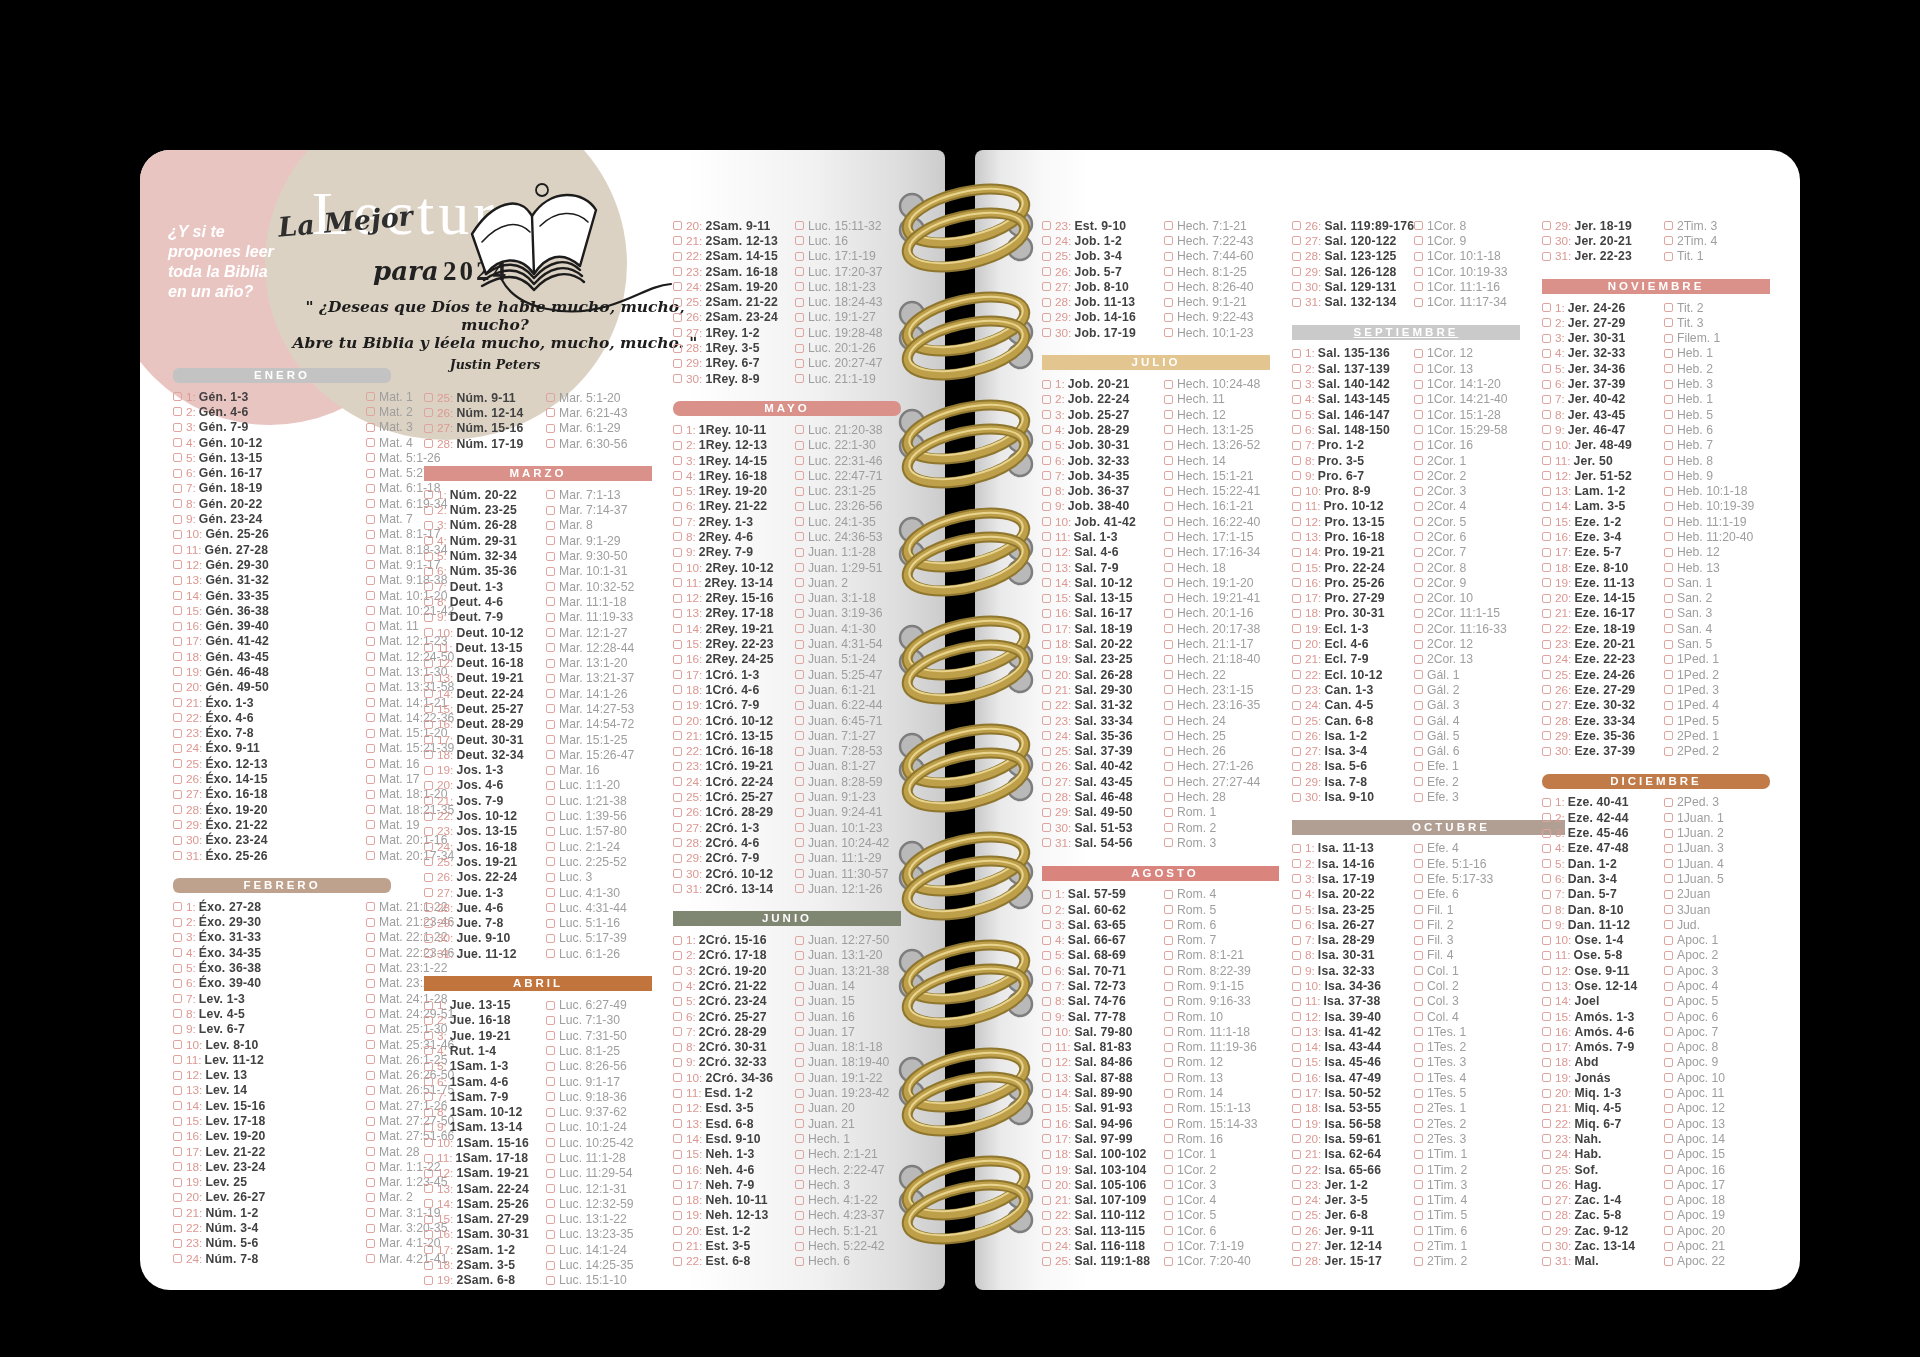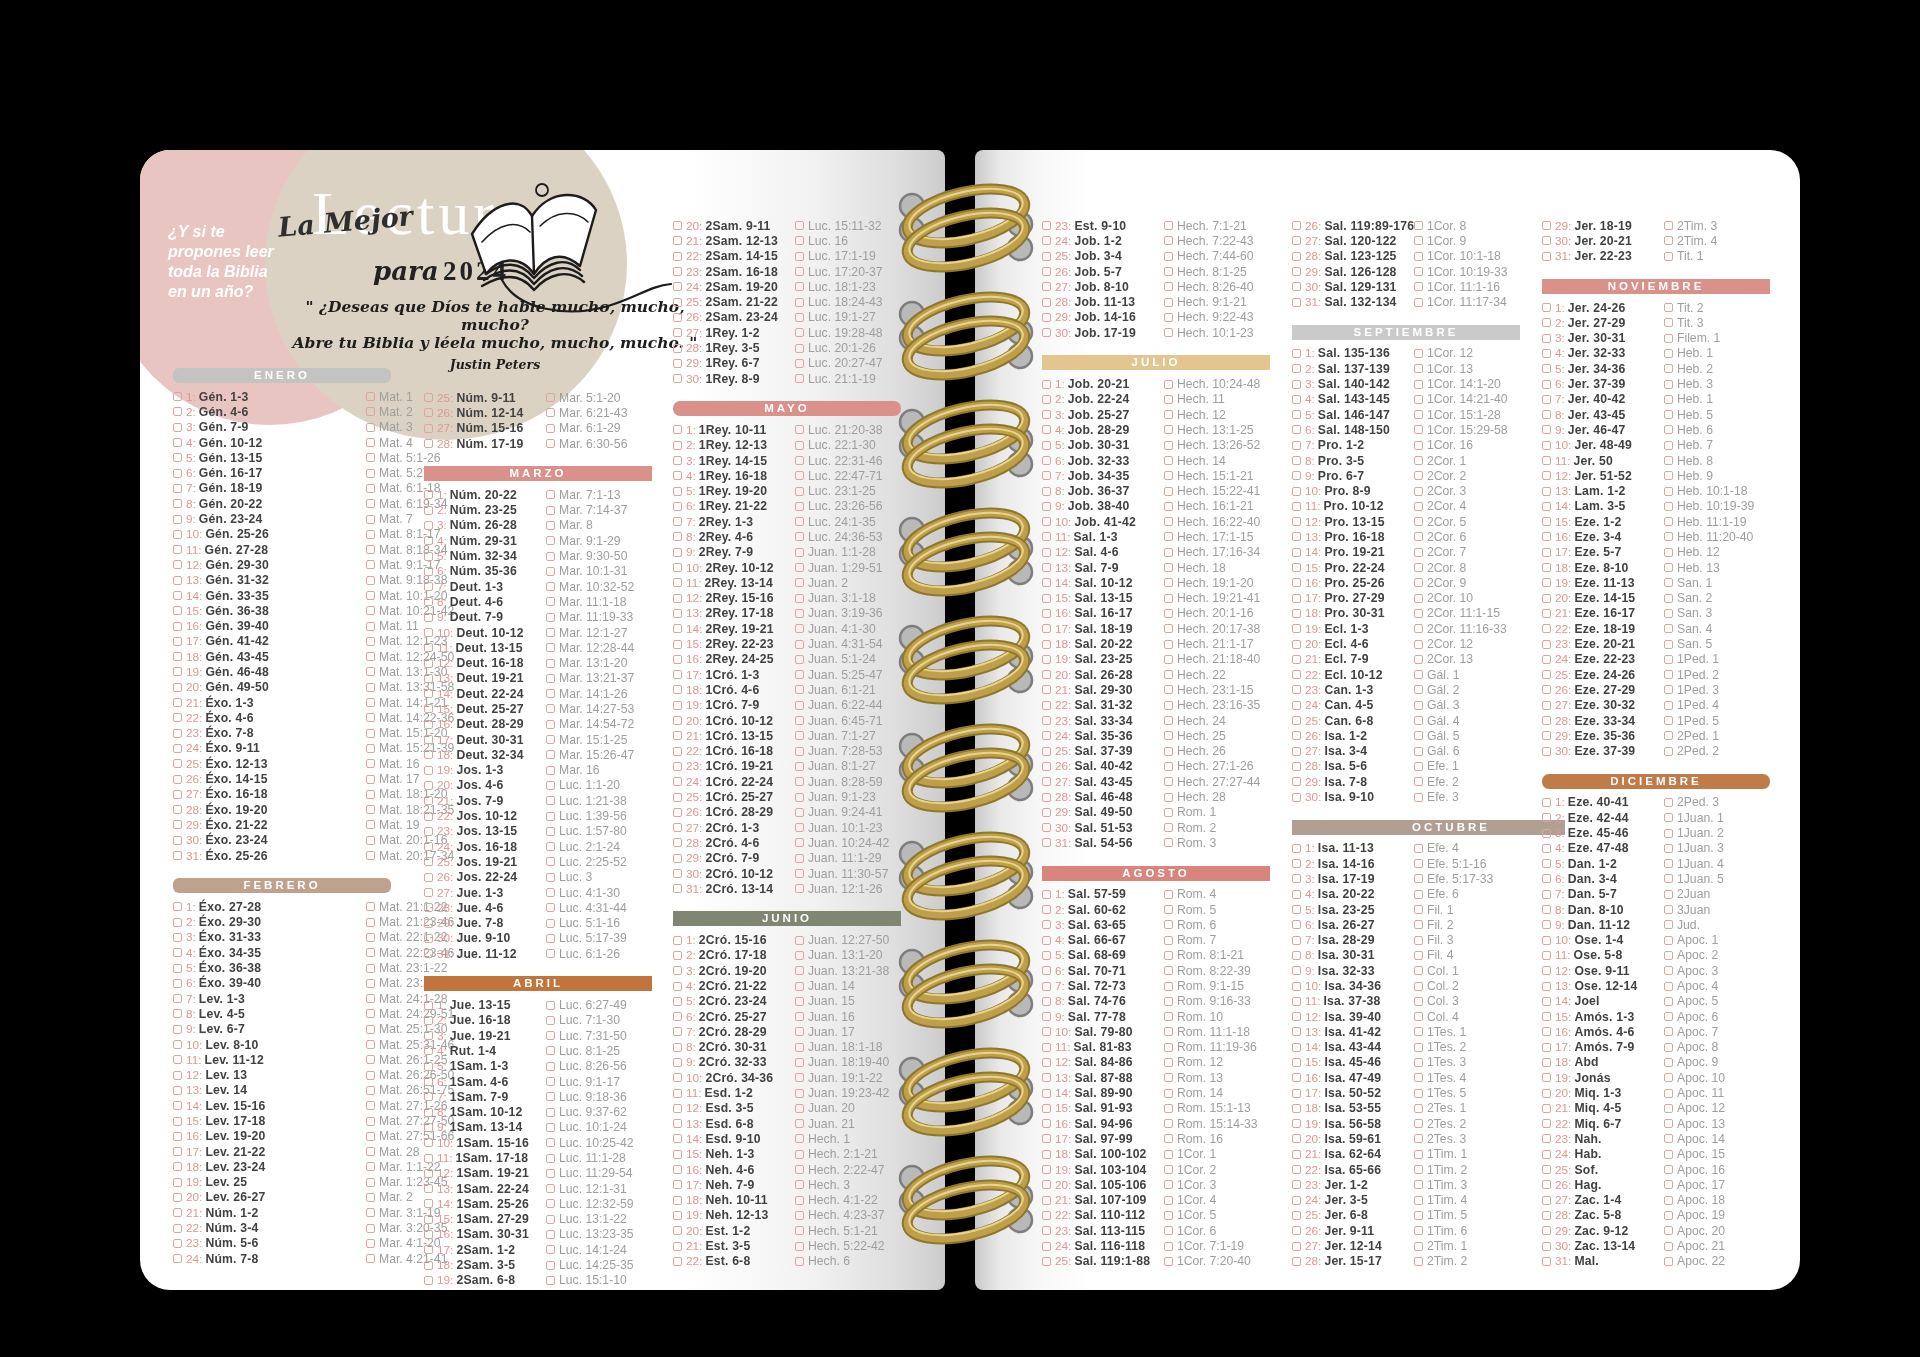--- a/index.html
+++ b/index.html
@@ -2435,21 +2435,21 @@
         <span class="cell">
           <span class="cb"></span>
           <span class="day">31:</span>
           <span class="r1">Sal. 54-56</span>
         </span>
         <span class="cell">
           <span class="cb"></span>
           <span class="r2">Rom. 3</span>
         </span>
       </div>
-      <div class="month-header" style="background: rgb(218, 132, 126);">AGOSTO</div>
+      <div class="month-header" style="background: rgb(218, 132, 126); padding-left: 9px;">AGOSTO</div>
       <div class="row">
         <span class="cell">
           <span class="cb"></span>
           <span class="day">1:</span>
           <span class="r1">Sal. 57-59</span>
         </span>
         <span class="cell">
           <span class="cb"></span>
           <span class="r2">Rom. 4</span>
         </span>
@@ -2779,21 +2779,21 @@
         <span class="cell">
           <span class="cb"></span>
           <span class="day">31:</span>
           <span class="r1">Sal. 132-134</span>
         </span>
         <span class="cell">
           <span class="cb"></span>
           <span class="r2">1Cor. 11:17-34</span>
         </span>
       </div>
-      <div class="month-header" style="background: rgb(202, 202, 202);">SEPTIEMBRE</div>
+      <div class="month-header" style="background: rgb(202, 202, 202); text-decoration: underline;">SEPTIEMBRE</div>
       <div class="row">
         <span class="cell">
           <span class="cb"></span>
           <span class="day">1:</span>
           <span class="r1">Sal. 135-136</span>
         </span>
         <span class="cell">
           <span class="cb"></span>
           <span class="r2">1Cor. 12</span>
         </span>

